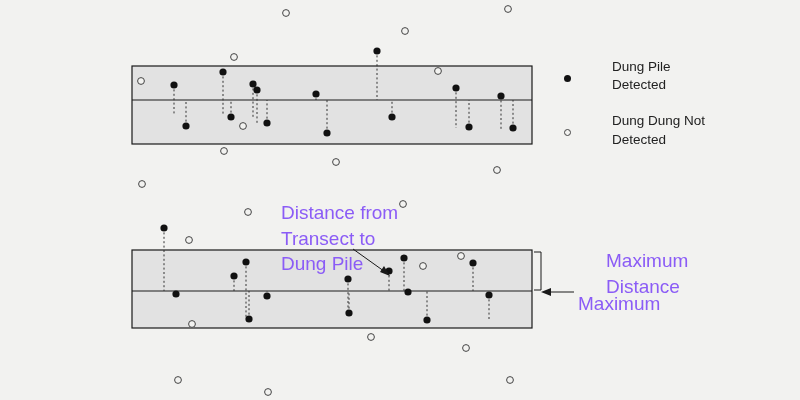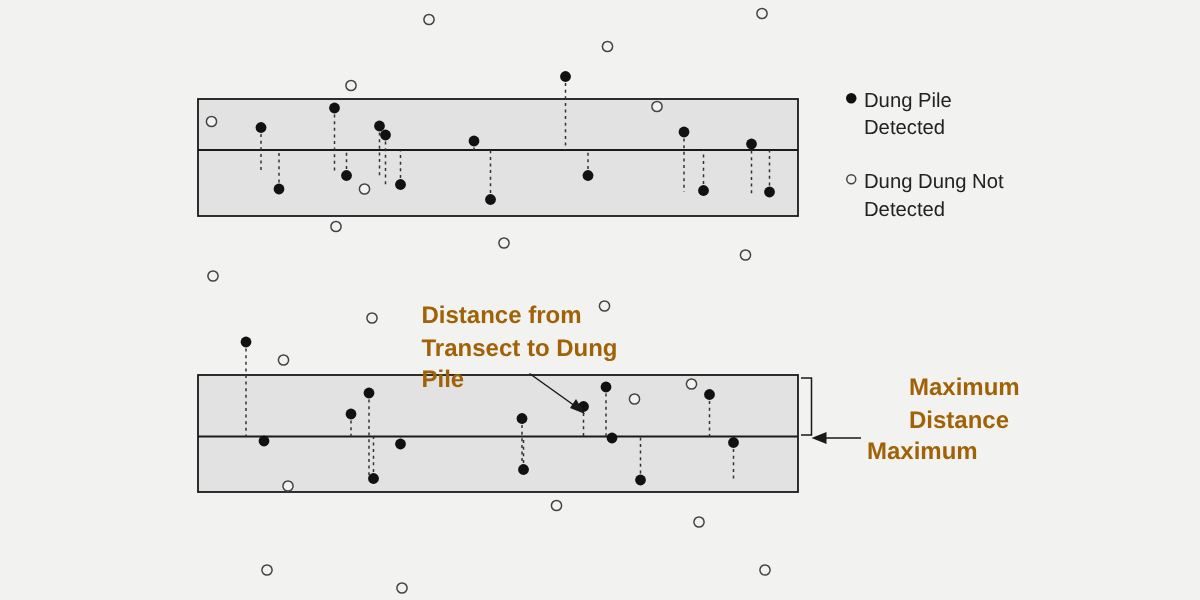--- a/index.html
+++ b/index.html
@@ -24,22 +24,23 @@
     top: 0;
   }
   .legend {
     position: absolute;
     left: 558px;
     top: 58px;
     width: 230px;
   }
   .legend-row {
     display: flex;
-    align-items: flex-start;
+    align-items: center;
     margin-bottom: 18px;
+    gap: 36px;
   }
   .legend-marker {
     width: 18px;
     min-width: 18px;
     padding-top: 4px;
     display: flex;
     justify-content: center;
   }
   .dot-filled {
     width: 7px;
@@ -58,24 +59,23 @@
     display: block;
   }
   .legend-label {
     font-size: 13.5px;
     color: #222222;
     line-height: 1.35;
     max-width: 110px;
   }
   .callout {
     position: absolute;
-    font-size: 16px;
-    color: #a16207;
+    font-size: 19px;
+    color: #8b5cf6;
     line-height: 1.35;
-    font-weight: bold;
   }
   #label-distance-from-transect {
     left: 281px;
     top: 200px;
     width: 140px;
   }
   #label-maximum-distance {
     left: 578px;
     top: 248px;
     width: 120px;

